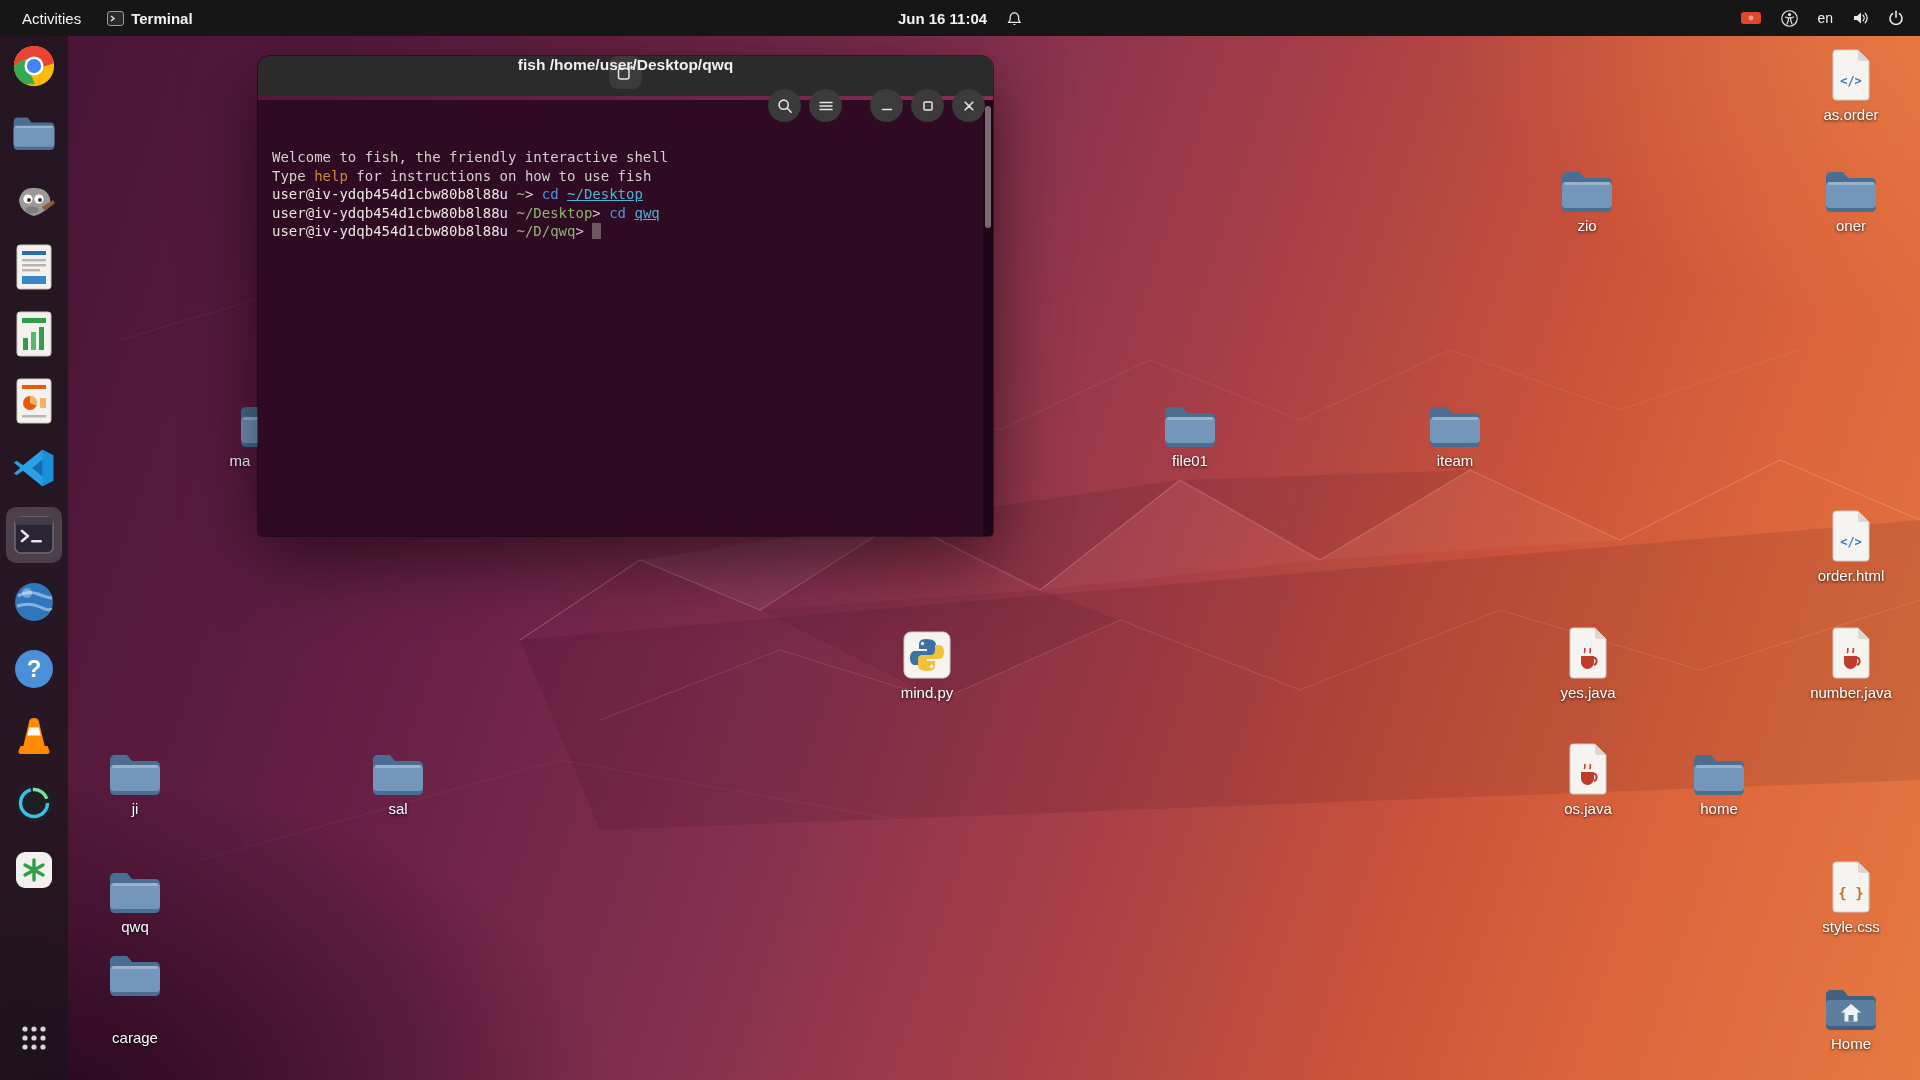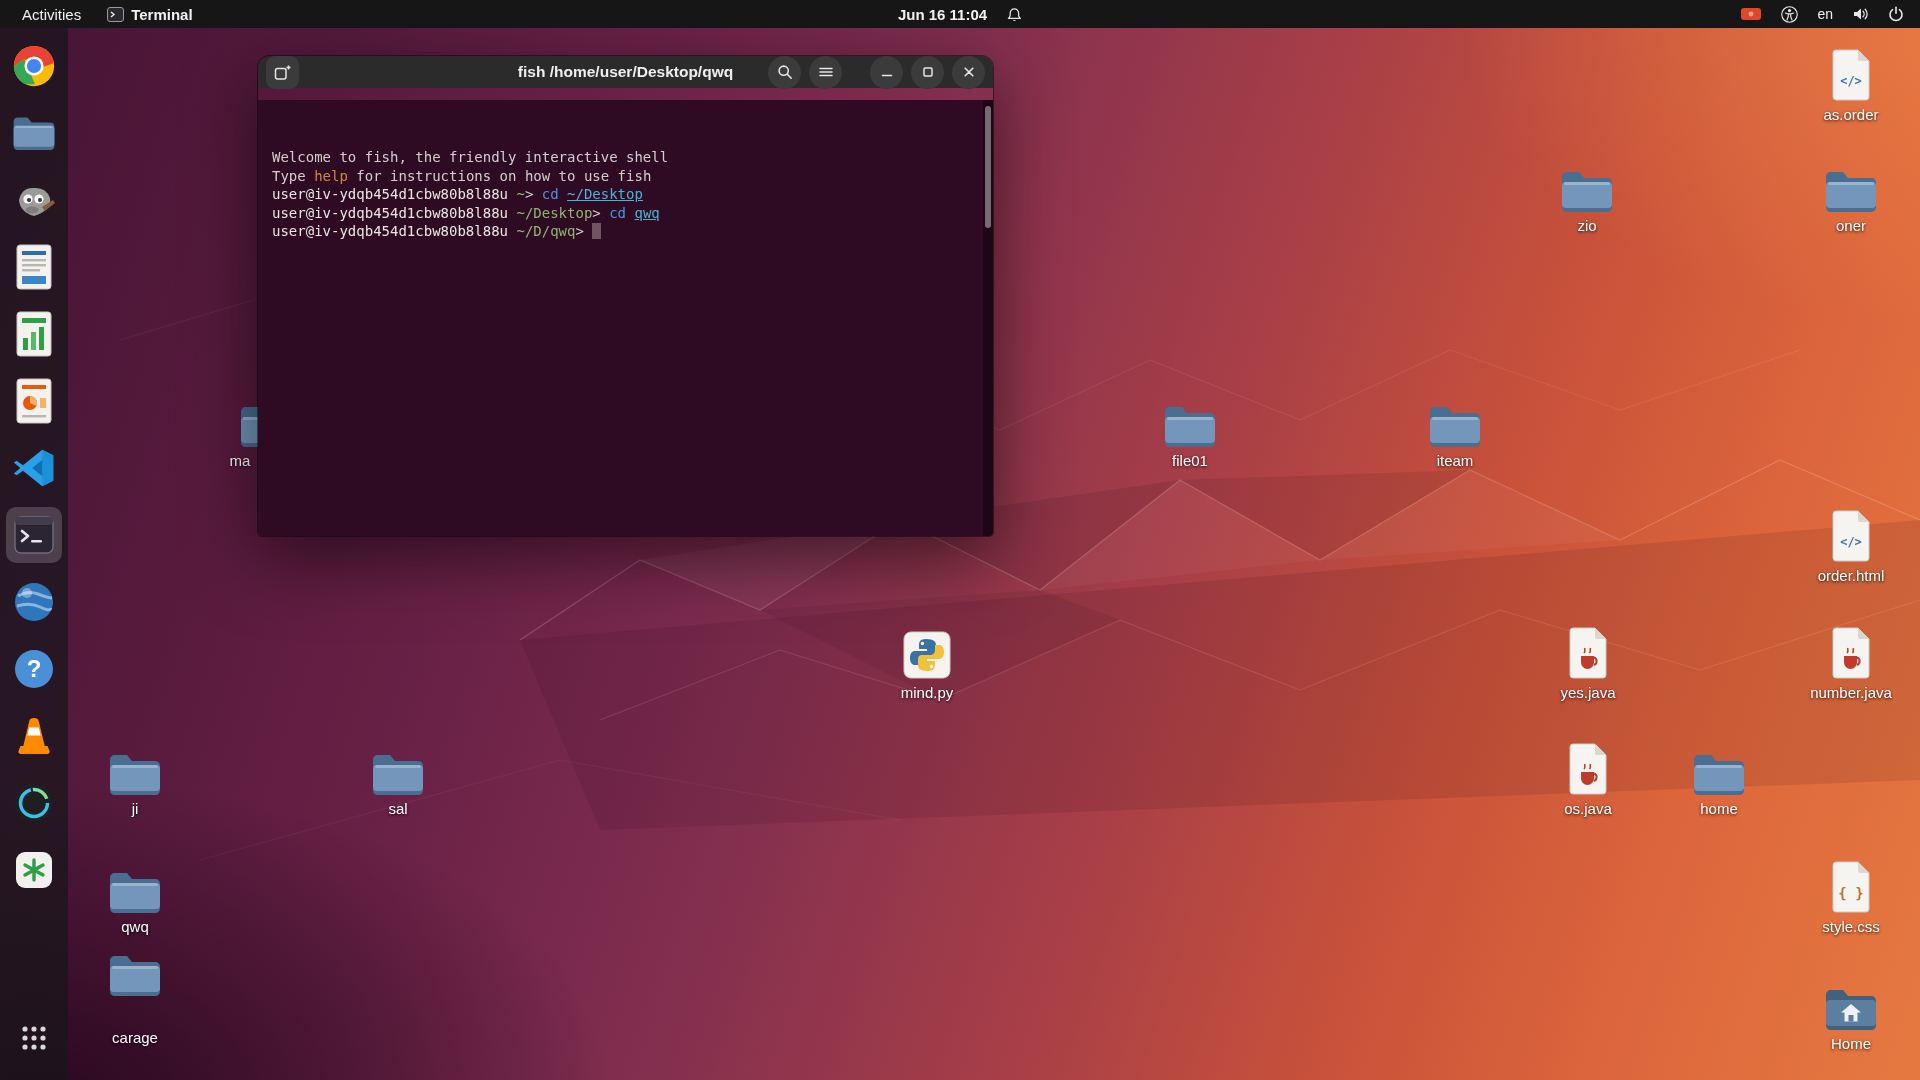--- a/index.html
+++ b/index.html
@@ -8,21 +8,21 @@
 
   .screen { position:relative; width:1920px; height:1080px; overflow:hidden;
     background:
       radial-gradient(ellipse 900px 520px at 3% 102%, rgba(30,4,24,0.8), transparent 62%),
       radial-gradient(ellipse 760px 520px at 100% 0%, rgba(248,150,78,0.42), transparent 62%),
       linear-gradient(108deg, #441434 0%, #571a3d 16%, #6b2247 30%, #85304f 45%, #a83f47 60%, #c9523a 74%, #dd663c 86%, #e57941 100%);
   }
   .mesh { position:absolute; inset:0; z-index:1; pointer-events:none; }
 
   
-  .topbar { position:absolute; top:0; left:0; right:0; height:28px; z-index:50;
+  .topbar { position:absolute; top:0; left:0; right:0; height:36px; z-index:50;
     background:#161616; color:#f2f2f2; display:flex; align-items:center; font-size:15px; }
   .tb-left { display:flex; align-items:center; gap:18px; padding-left:14px; }
   .tb-activities { background:none; border:0; color:#f2f2f2; font:inherit; padding:2px 8px; border-radius:14px; cursor:pointer; }
   .tb-app { display:flex; align-items:center; gap:7px; font-weight:bold; cursor:pointer; }
   .tb-center { position:absolute; left:50%; transform:translateX(-50%); display:flex; align-items:flex-end; gap:20px; cursor:pointer; }
   .tb-clock { font-weight:bold; }
   .tb-right { margin-left:auto; display:flex; align-items:center; gap:19px; padding-right:16px; }
   .tb-right .kbd { font-size:14px; }
   .tb-icon { display:inline-flex; align-items:center; }
 
@@ -37,21 +37,21 @@
 
   
   .dicon { position:absolute; width:104px; z-index:10; display:flex; flex-direction:column; align-items:center; gap:4px; cursor:pointer; }
   .dicon-img { height:58px; display:flex; align-items:flex-end; justify-content:center; }
   .dicon-label { font-size:15px; color:#ffffff; text-shadow:0 1px 3px rgba(0,0,0,0.85); white-space:nowrap; }
 
   
   .window { position:absolute; left:258px; top:56px; width:735px; height:480px; z-index:30;
     border-radius:12px 12px 4px 4px; overflow:hidden;
     box-shadow:0 22px 70px rgba(0,0,0,0.55), 0 0 0 1px rgba(0,0,0,0.45); }
-  .titlebar { height:32px; background:#2b2b2b; display:flex; align-items:center; padding:0 8px; position:relative; }
+  .titlebar { height:40px; background:#2b2b2b; display:flex; align-items:center; padding:0 8px; position:relative;flex-direction:column; }
   .wtitle { position:absolute; left:0; right:0; text-align:center; font-size:15.5px; font-weight:bold; color:#efefef; pointer-events:none; }
   .wbtn { width:33px; height:33px; border:0; border-radius:50%; background:#3b3b3b; color:#e6e6e6;
     display:flex; align-items:center; justify-content:center; cursor:pointer; z-index:2; }
   .wbtn.newtab { border-radius:9px; }
   .wctrls { margin-left:auto; display:flex; align-items:center; gap:8px; z-index:2; }
   .wgap { width:12px; }
   .term { position:absolute; top:44px; left:0; right:0; bottom:0; background:var(--term_bg,#2e0a23); padding:11px 14px;
     font-family:"DejaVu Sans Mono", monospace; font-size:14px; line-height:18.5px; white-space:pre; }
   .tline { white-space:pre; }
   .t-fg   { color:var(--t_fg,#d3d0cb); }

